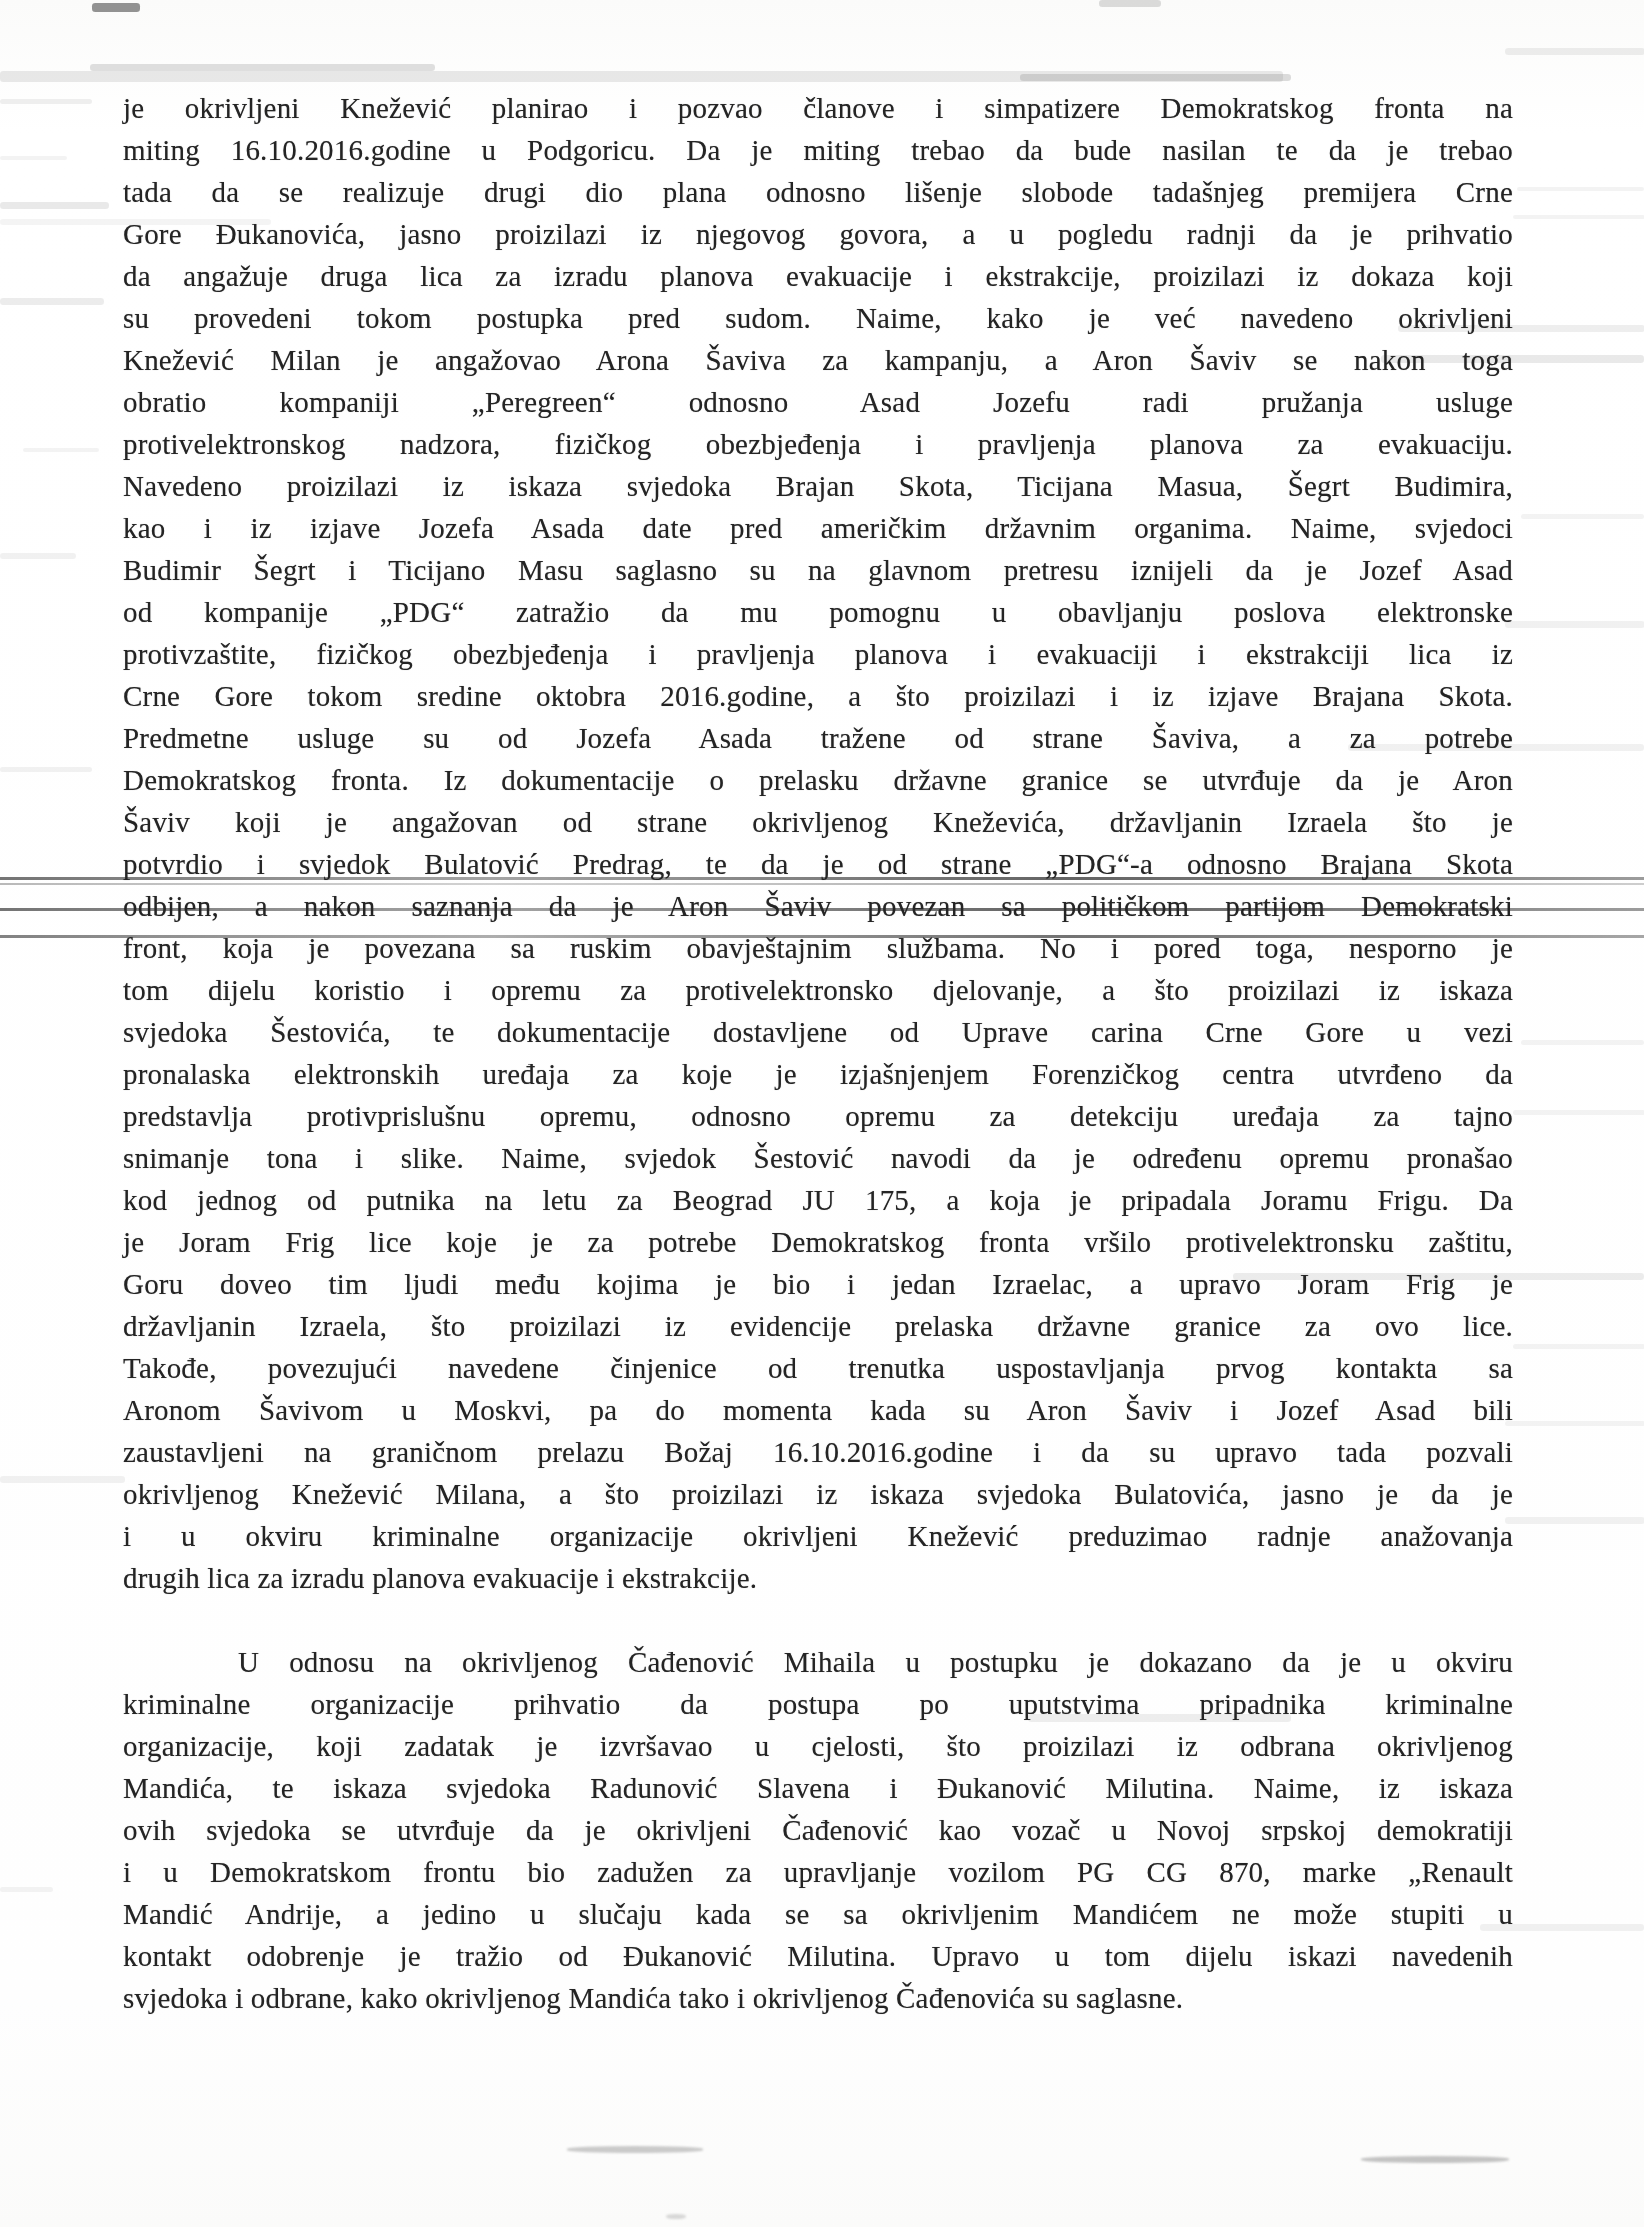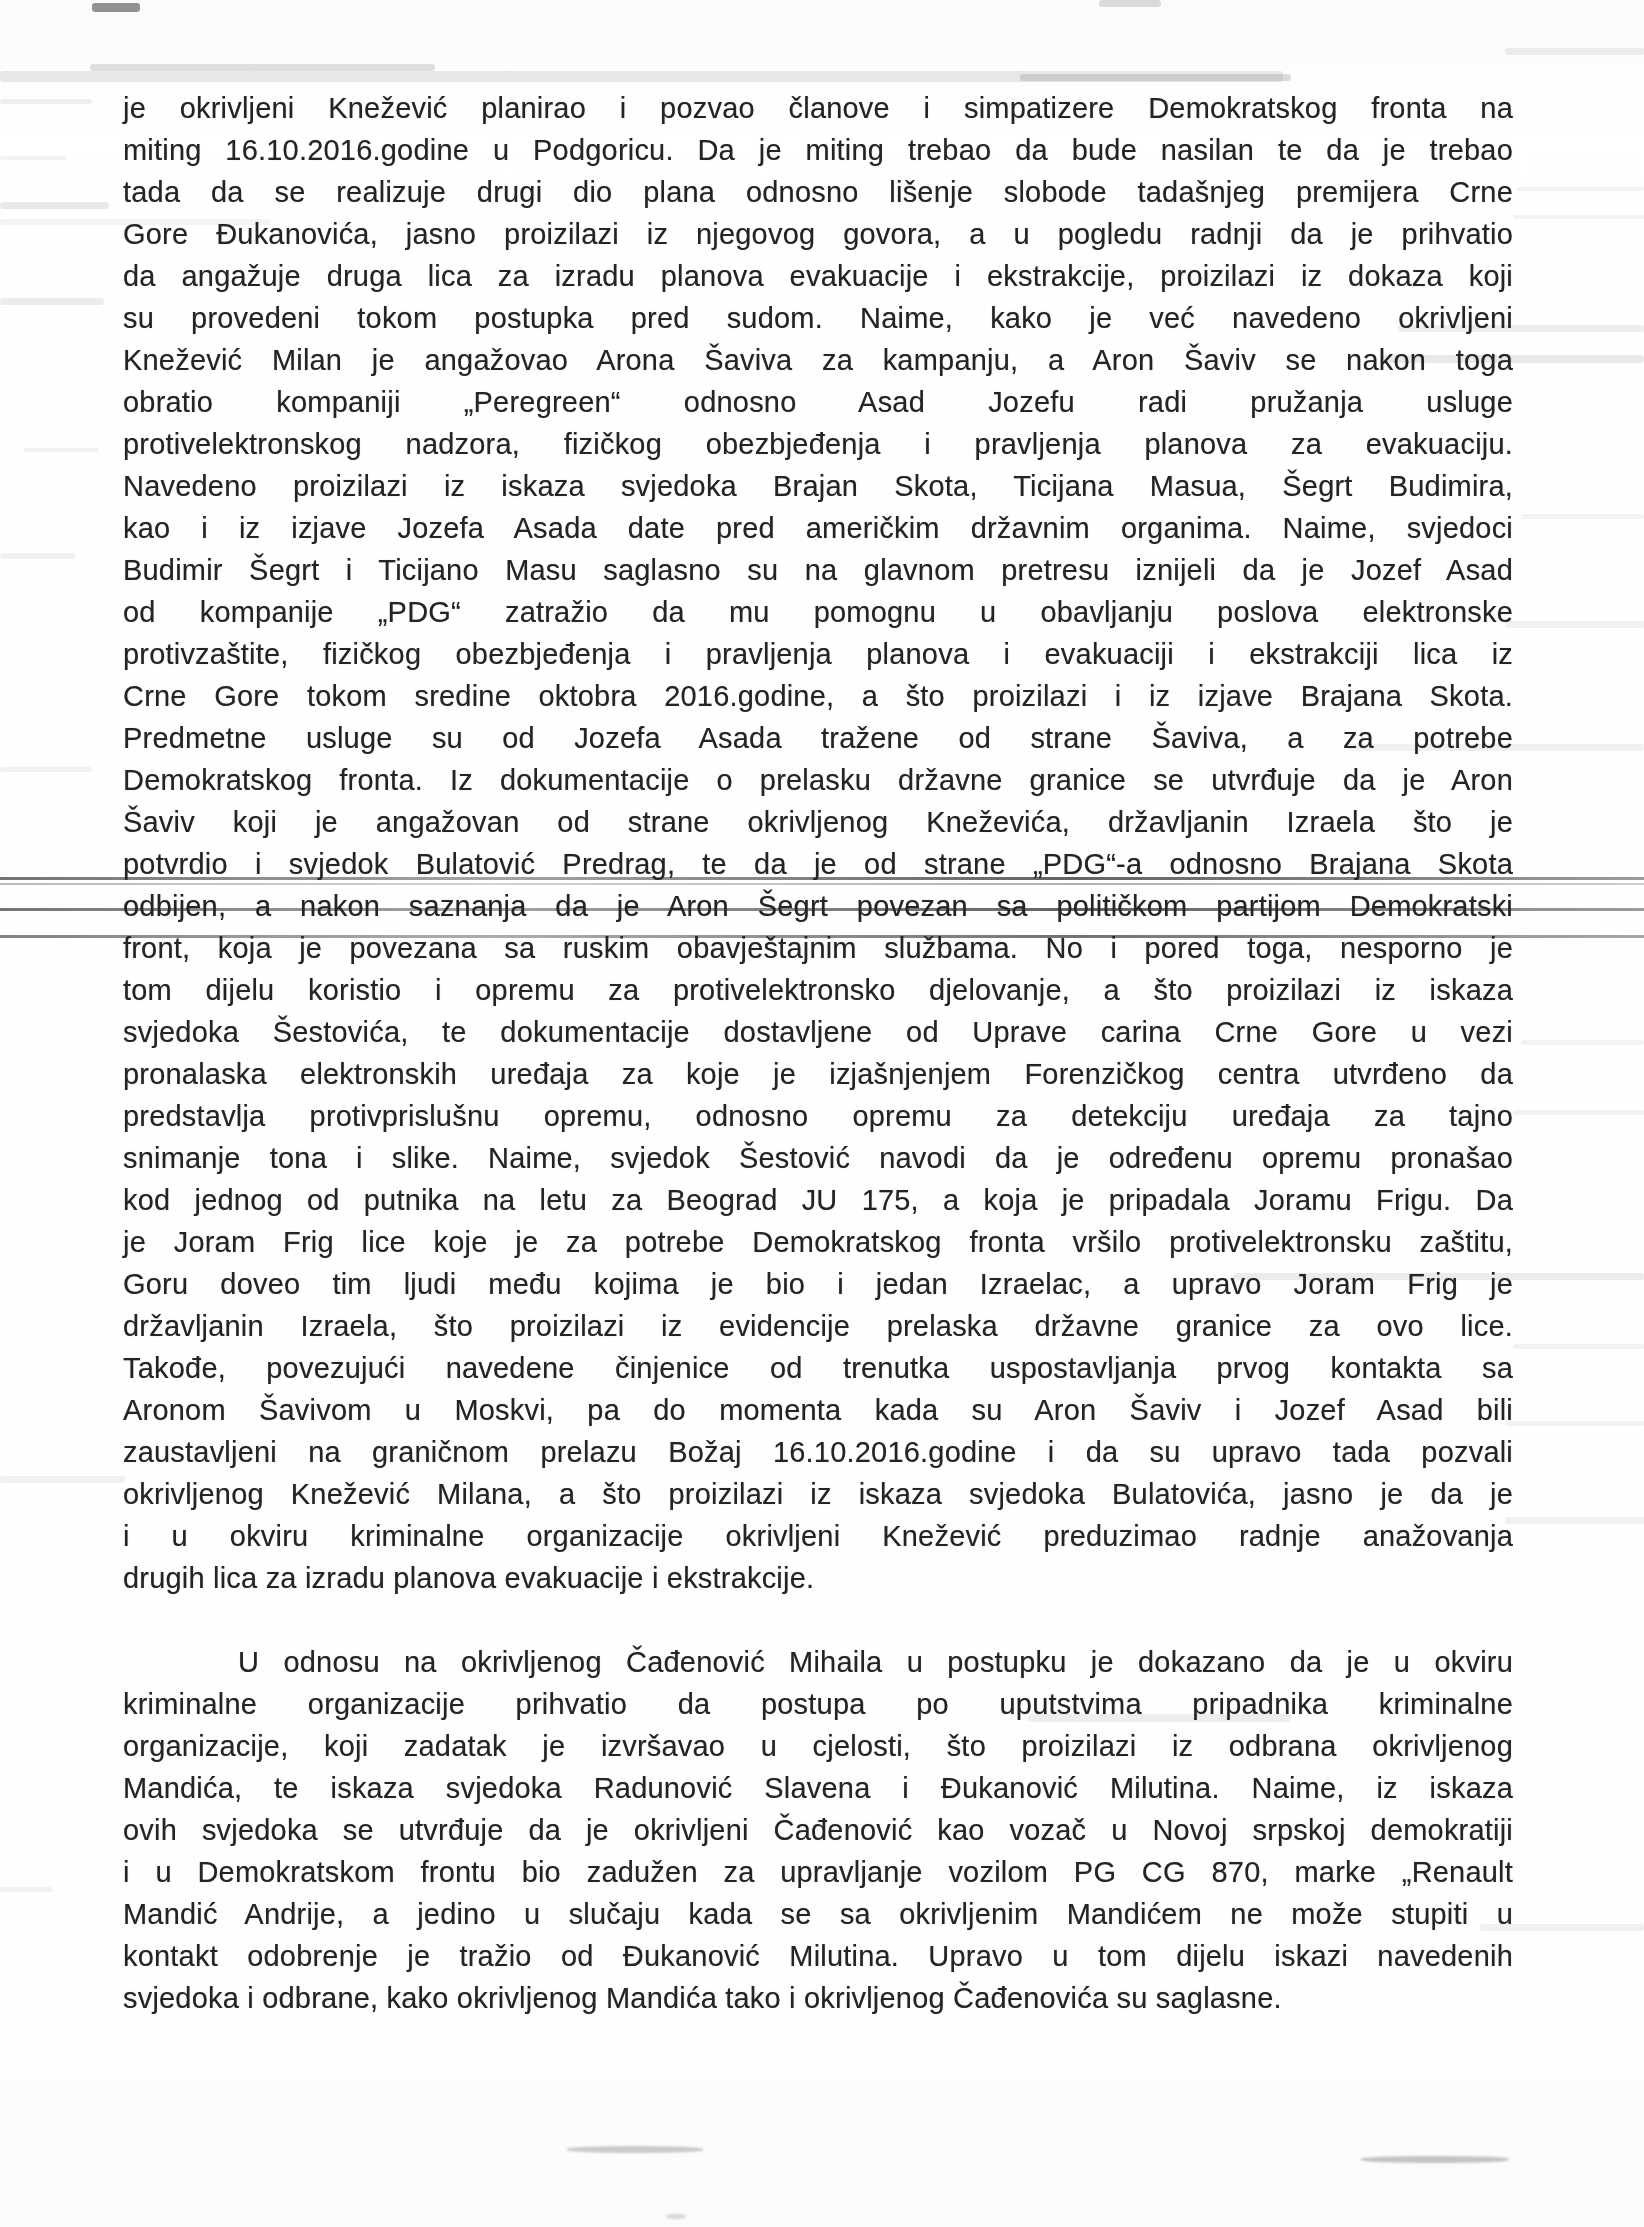--- a/index.html
+++ b/index.html
@@ -6,21 +6,21 @@
     margin: 0;
     padding: 0;
     background: #ffffff;
   }
   .page {
     position: relative;
     width: 1645px;
     height: 2227px;
     overflow: hidden;
     background: linear-gradient(180deg, #fbfbfa 0%, #ffffff 6%, #fefefe 90%, #fbfbfa 100%);
-    font-family: Liberation Sans, sans-serif;
+    font-family: Liberation Serif, serif;
   }
   .text-block {
     position: absolute;
     left: 123px;
     top: 87px;
     width: 1390px;
     color: #242424;
     font-size: 29px;
     line-height: 42px;
     letter-spacing: 0.2px;
@@ -117,21 +117,21 @@
         <div class="line">Navedeno proizilazi iz iskaza svjedoka Brajan Skota, Ticijana Masua, Šegrt Budimira,</div>
         <div class="line">kao i iz izjave Jozefa Asada date pred američkim državnim organima. Naime, svjedoci</div>
         <div class="line">Budimir Šegrt i Ticijano Masu saglasno su na glavnom pretresu iznijeli da je Jozef Asad</div>
         <div class="line">od kompanije „PDG“ zatražio da mu pomognu u obavljanju poslova elektronske</div>
         <div class="line">protivzaštite, fizičkog obezbjeđenja i pravljenja planova i evakuaciji i ekstrakciji lica iz</div>
         <div class="line">Crne Gore tokom sredine oktobra 2016.godine, a što proizilazi i iz izjave Brajana Skota.</div>
         <div class="line">Predmetne usluge su od Jozefa Asada tražene od strane Šaviva, a za potrebe</div>
         <div class="line">Demokratskog fronta. Iz dokumentacije o prelasku državne granice se utvrđuje da je Aron</div>
         <div class="line">Šaviv koji je angažovan od strane okrivljenog Kneževića, državljanin Izraela što je</div>
         <div class="line">potvrdio i svjedok Bulatović Predrag, te da je od strane „PDG“-a odnosno Brajana Skota</div>
-        <div class="line">odbijen, a nakon saznanja da je Aron Šegrt povezan sa političkom partijom Demokratski</div>
+        <div class="line">odbijen, a nakon saznanja da je Aron Šaviv povezan sa političkom partijom Demokratski</div>
         <div class="line">front, koja je povezana sa ruskim obavještajnim službama. No i pored toga, nesporno je</div>
         <div class="line">tom dijelu koristio i opremu za protivelektronsko djelovanje, a što proizilazi iz iskaza</div>
         <div class="line">svjedoka Šestovića, te dokumentacije dostavljene od Uprave carina Crne Gore u vezi</div>
         <div class="line">pronalaska elektronskih uređaja za koje je izjašnjenjem Forenzičkog centra utvrđeno da</div>
         <div class="line">predstavlja protivprislušnu opremu, odnosno opremu za detekciju uređaja za tajno</div>
         <div class="line">snimanje tona i slike. Naime, svjedok Šestović navodi da je određenu opremu pronašao</div>
         <div class="line">kod jednog od putnika na letu za Beograd JU 175, a koja je pripadala Joramu Frigu. Da</div>
         <div class="line">je Joram Frig lice koje je za potrebe Demokratskog fronta vršilo protivelektronsku zaštitu,</div>
         <div class="line">Goru doveo tim ljudi među kojima je bio i jedan Izraelac, a upravo Joram Frig je</div>
         <div class="line">državljanin Izraela, što proizilazi iz evidencije prelaska državne granice za ovo lice.</div>

